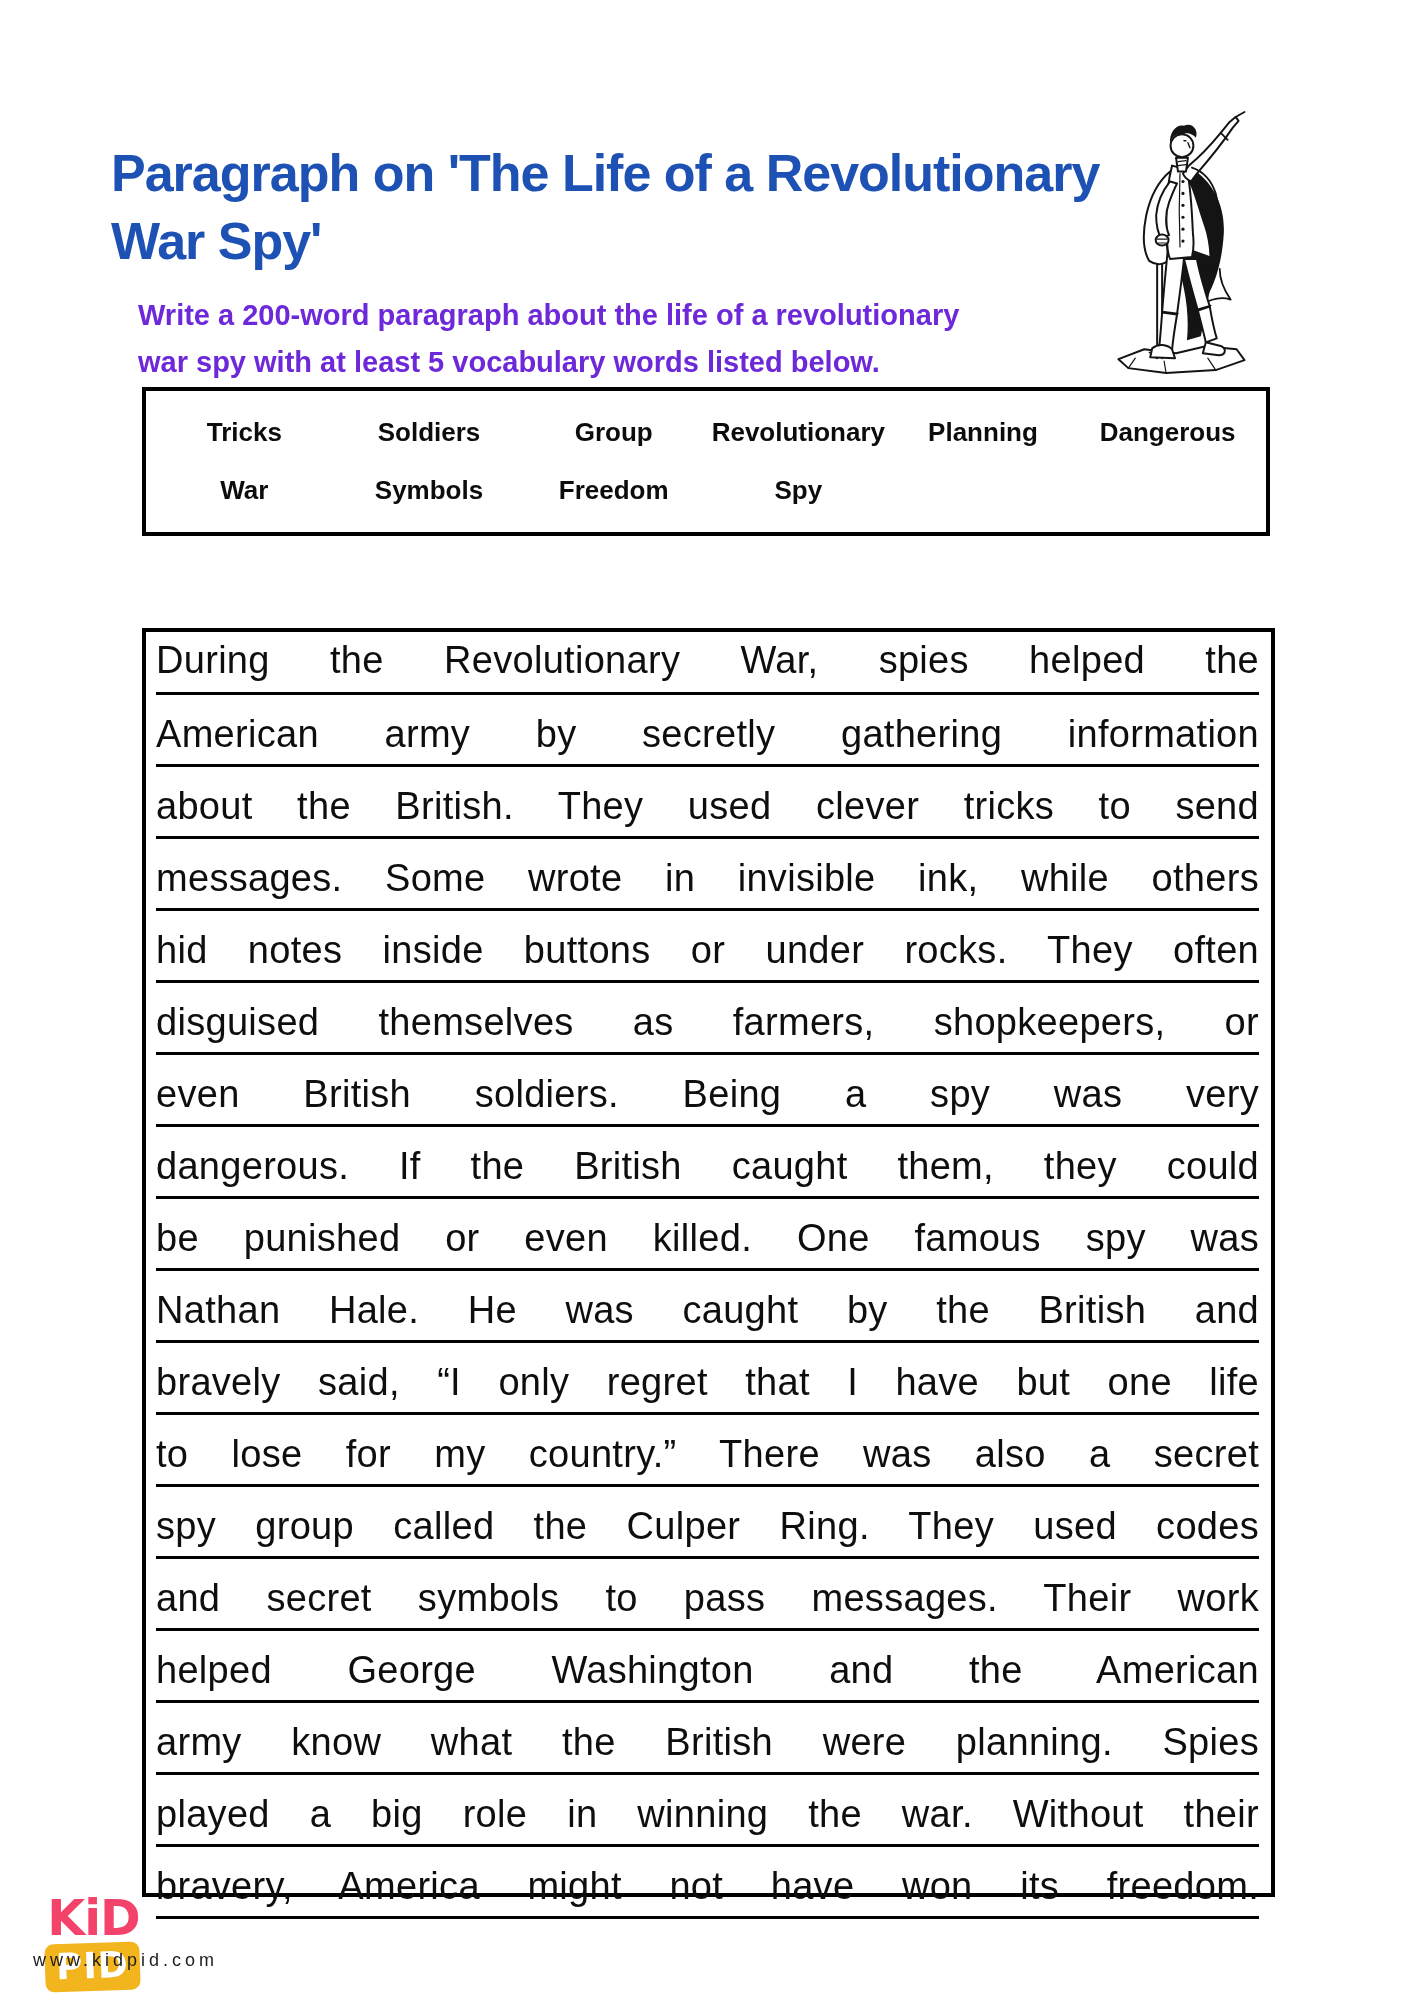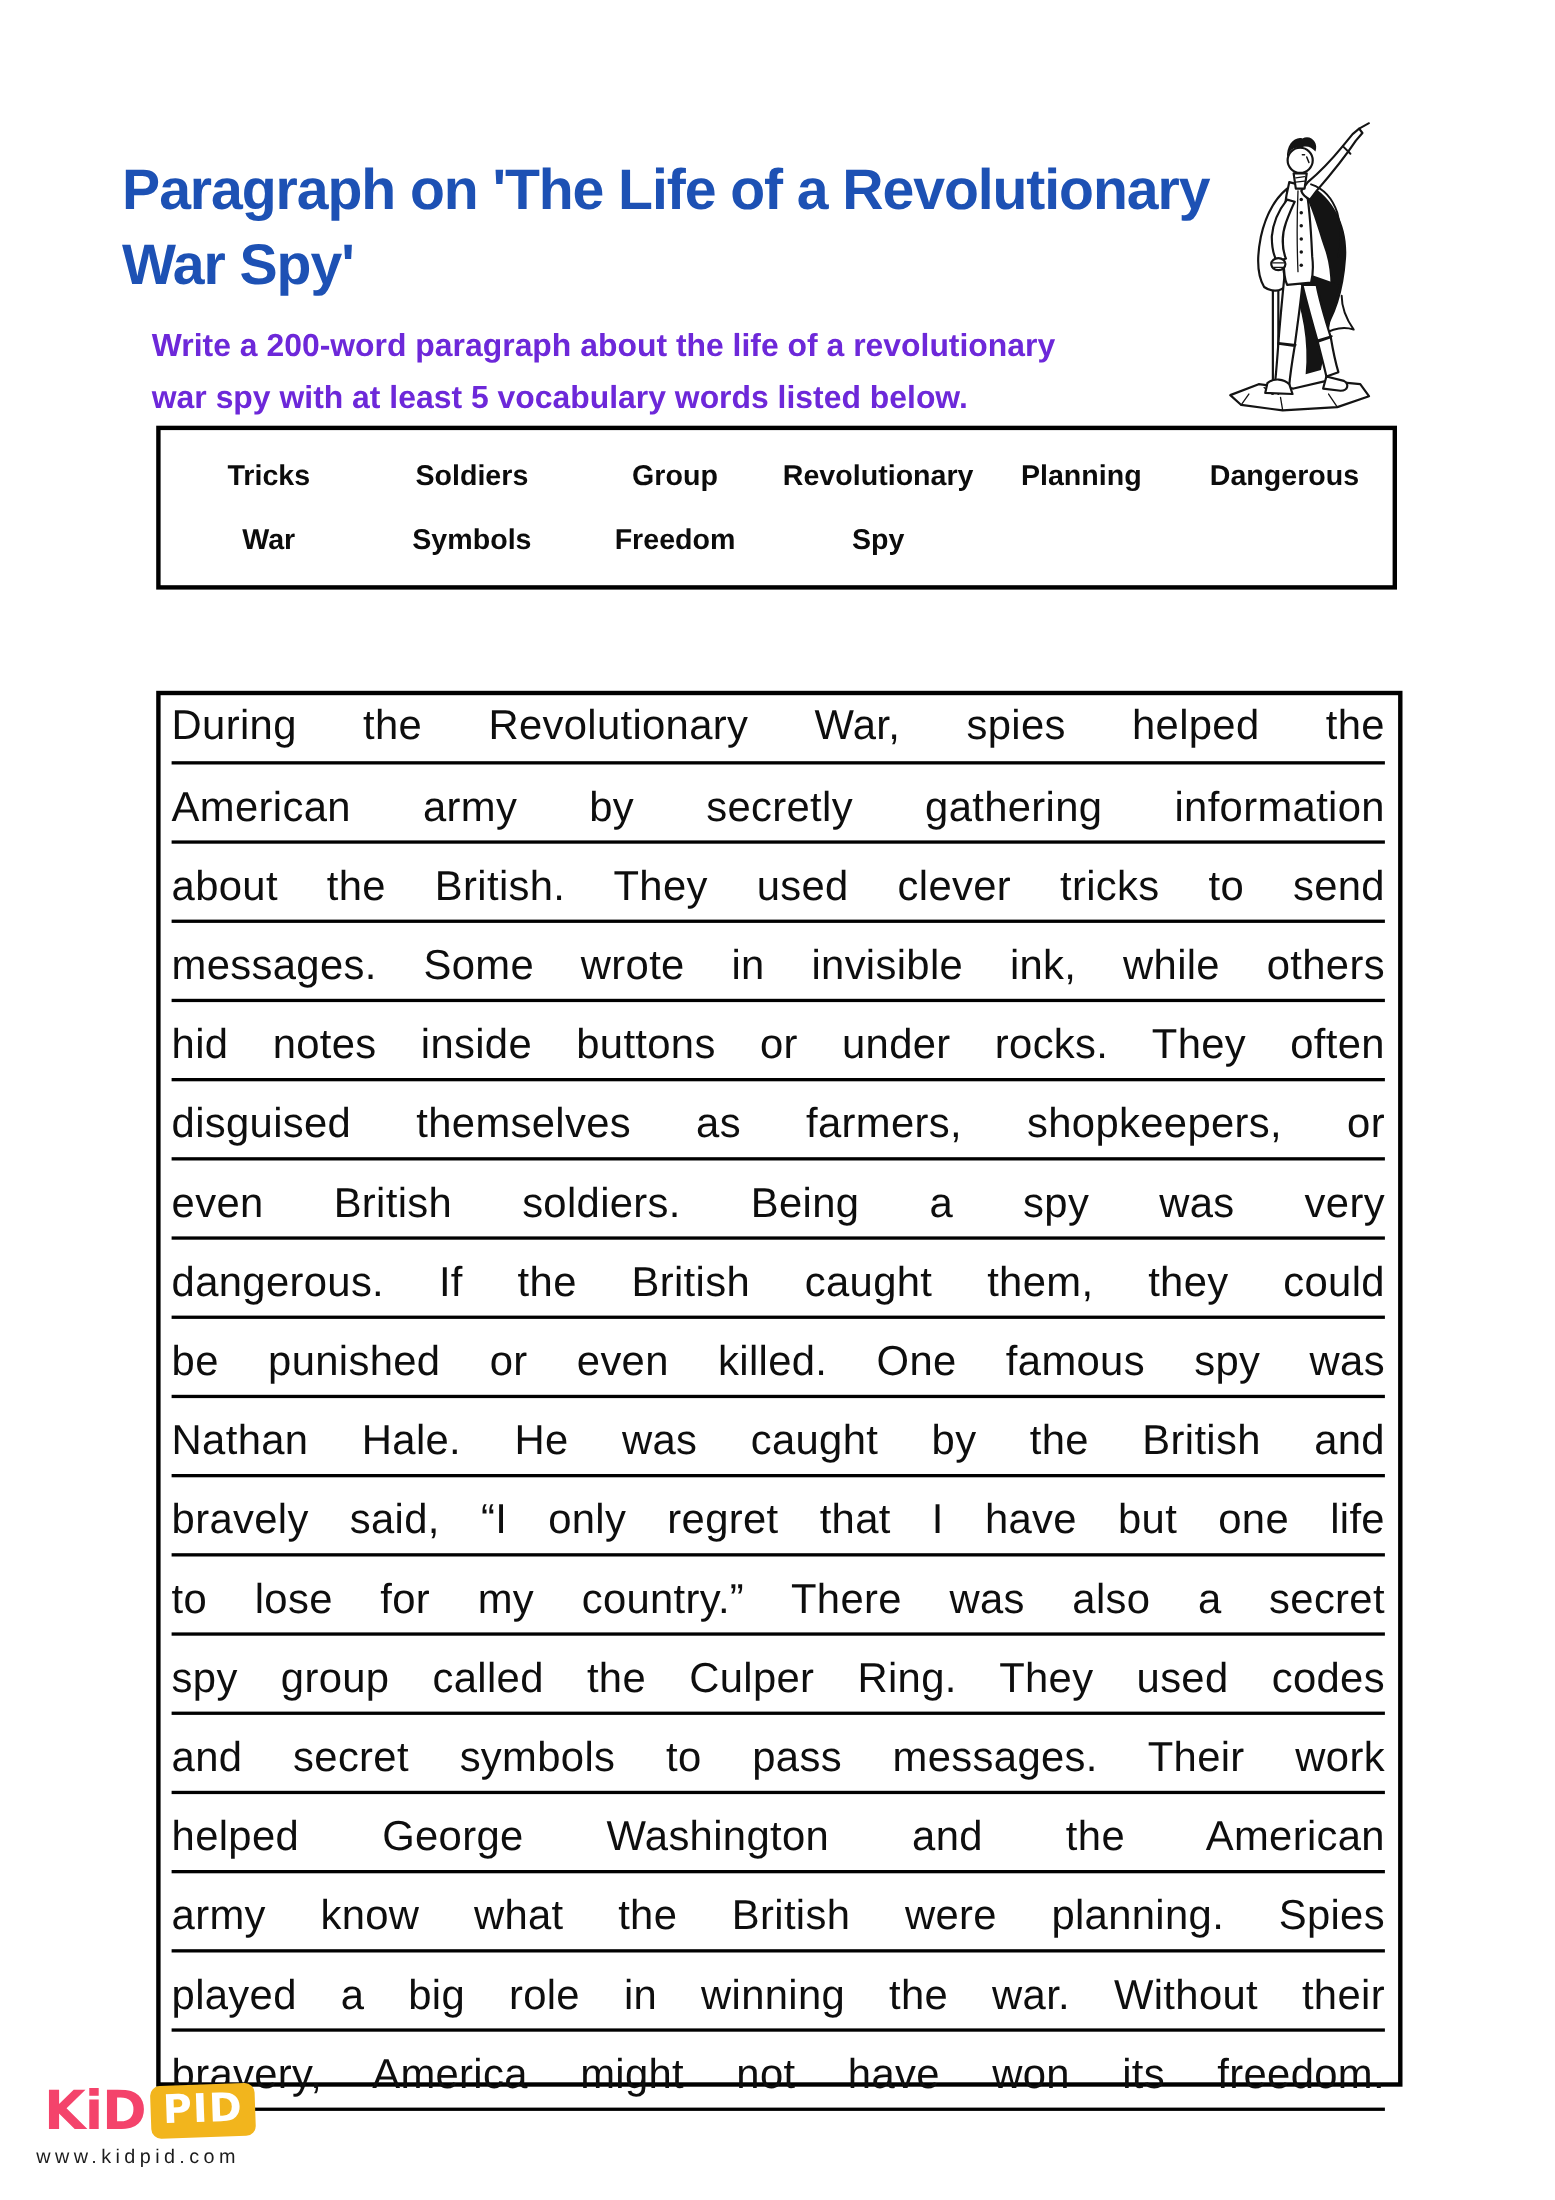--- a/index.html
+++ b/index.html
@@ -35,21 +35,21 @@
     padding:0 12px 0 10px;
   }
   .wline{
     height:69px;line-height:78px;font-size:38px;color:#0e0e0e;
     border-bottom:3px solid #000;
     text-align:justify;text-align-last:justify;
     overflow:visible;letter-spacing:0.3px;white-space:normal;
   }
   .wline:first-child{height:60px;line-height:57px;}
   
-  .logo{position:absolute;left:40px;top:1894px;display:flex;align-items:center;}
+  .logo{position:absolute;left:40px;top:1894px;display:flex;align-items:flex-end;flex-direction:column;}
   .logo-kid{
     font-family:"DejaVu Sans",sans-serif;font-size:49px;font-weight:bold;
     color:#f4436b;letter-spacing:-1px;line-height:1;
   }
   .logo-pid{
     font-family:"DejaVu Sans",sans-serif;margin-left:5px;background:#f2b51d;
     color:#ffffff;font-weight:bold;font-size:36px;line-height:1;
     padding:5px 11px 7px;border-radius:9px;transform:rotate(-2deg);
     letter-spacing:1px;
   }

